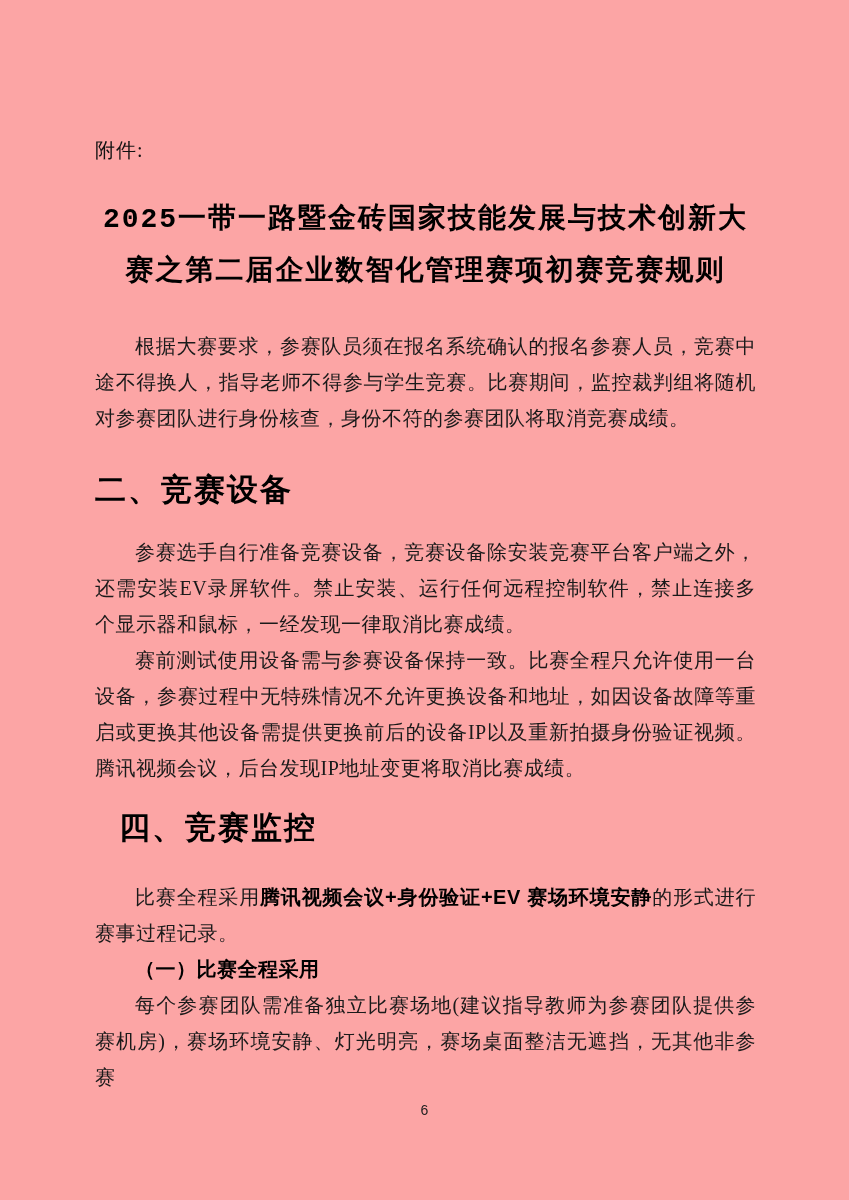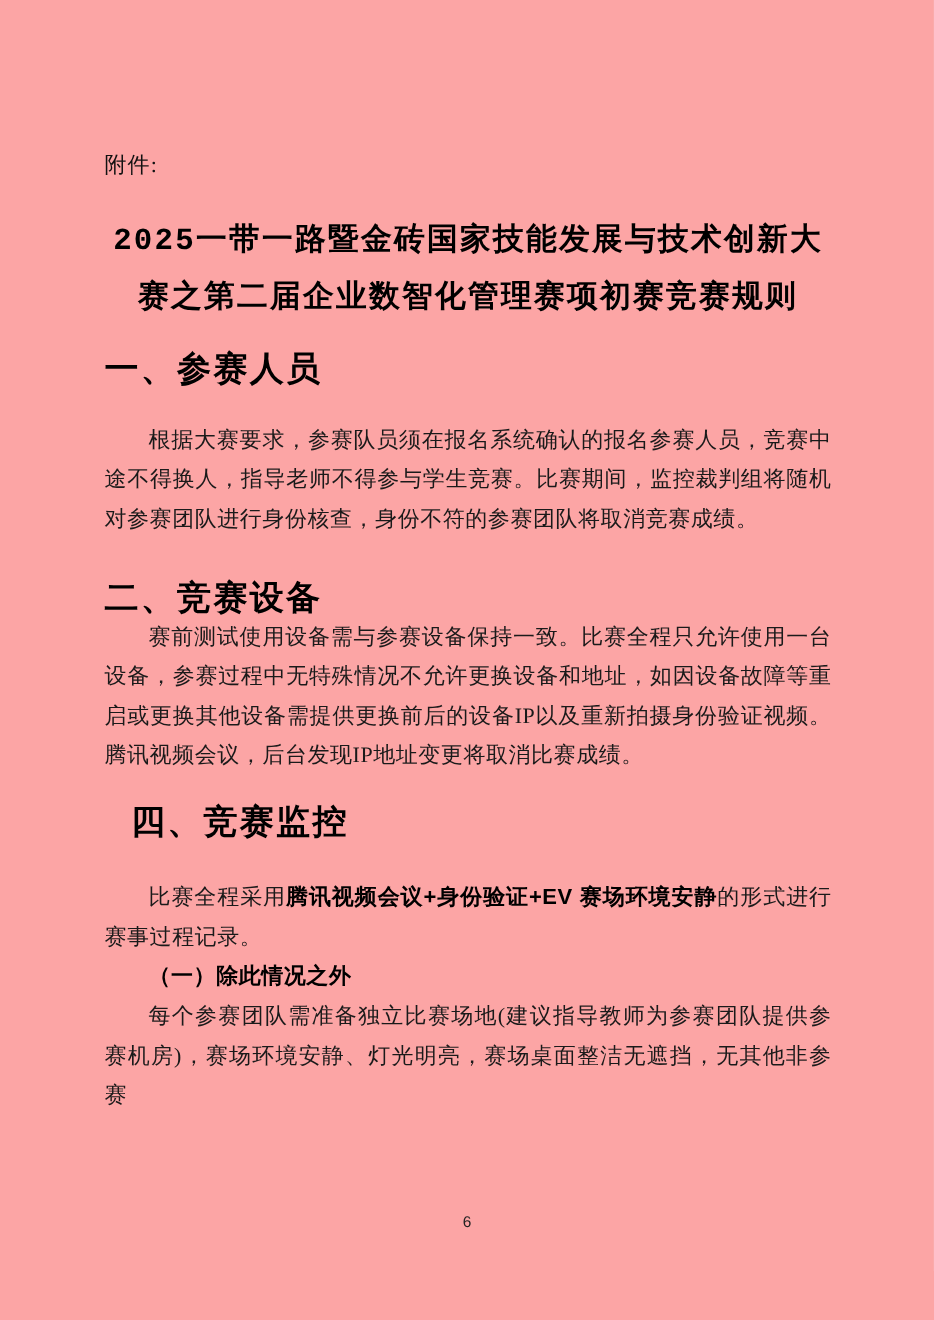--- a/index.html
+++ b/index.html
@@ -86,33 +86,33 @@
 </head>
 <body>
 
 <div class="page">
   <div class="content">
 
     <div class="attachment-label">附件:</div>
 
     <div class="doc-title">2025一带一路暨金砖国家技能发展与技术创新大赛之第二届企业数智化管理赛项初赛竞赛规则</div>
 
-    <div class="section-heading h1">一、参赛人员</div>
 
     <p class="body-para p1">根据大赛要求，参赛队员须在报名系统确认的报名参赛人员，竞赛中途不得换人，指导老师不得参与学生竞赛。比赛期间，监控裁判组将随机对参赛团队进行身份核查，身份不符的参赛团队将取消竞赛成绩。</p>
 
     <div class="section-heading h2">二、竞赛设备</div>
 
+    <p class="body-para p2">参赛选手自行准备竞赛设备，竞赛设备除安装竞赛平台客户端之外，还需安装EV录屏软件。禁止安装、运行任何远程控制软件，禁止连接多个显示器和鼠标，一经发现一律取消比赛成绩。</p>
 
     <p class="body-para">赛前测试使用设备需与参赛设备保持一致。比赛全程只允许使用一台设备，参赛过程中无特殊情况不允许更换设备和地址，如因设备故障等重启或更换其他设备需提供更换前后的设备IP以及重新拍摄身份验证视频。腾讯视频会议，后台发现IP地址变更将取消比赛成绩。</p>
 
     <div class="section-heading h4">四、竞赛监控</div>
 
     <p class="body-para p4"><span>比赛全程采用</span><span class="emph">腾讯视频会议+身份验证+EV 赛场环境安静</span><span>的形式进行赛事过程记录。</span></p>
 
-    <div class="subsection-heading">（一）除此情况之外</div>
+    <div class="subsection-heading">（一）比赛全程采用</div>
 
     <p class="body-para">每个参赛团队需准备独立比赛场地(建议指导教师为参赛团队提供参赛机房)，赛场环境安静、灯光明亮，赛场桌面整洁无遮挡，无其他非参赛</p>
 
   </div>
 
   <div class="page-number">6</div>
 </div>
 
 </body></html>

